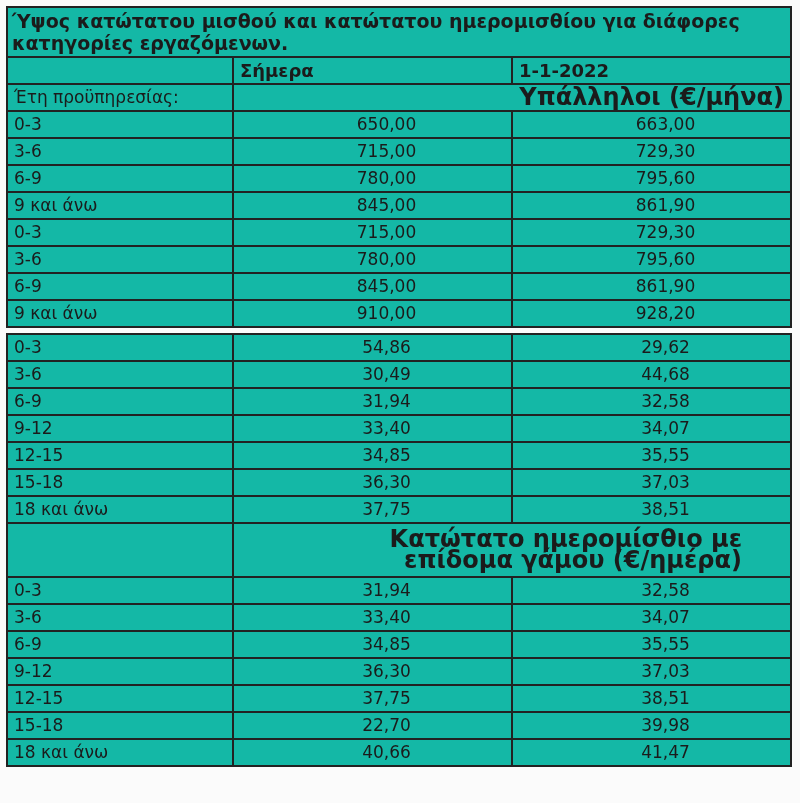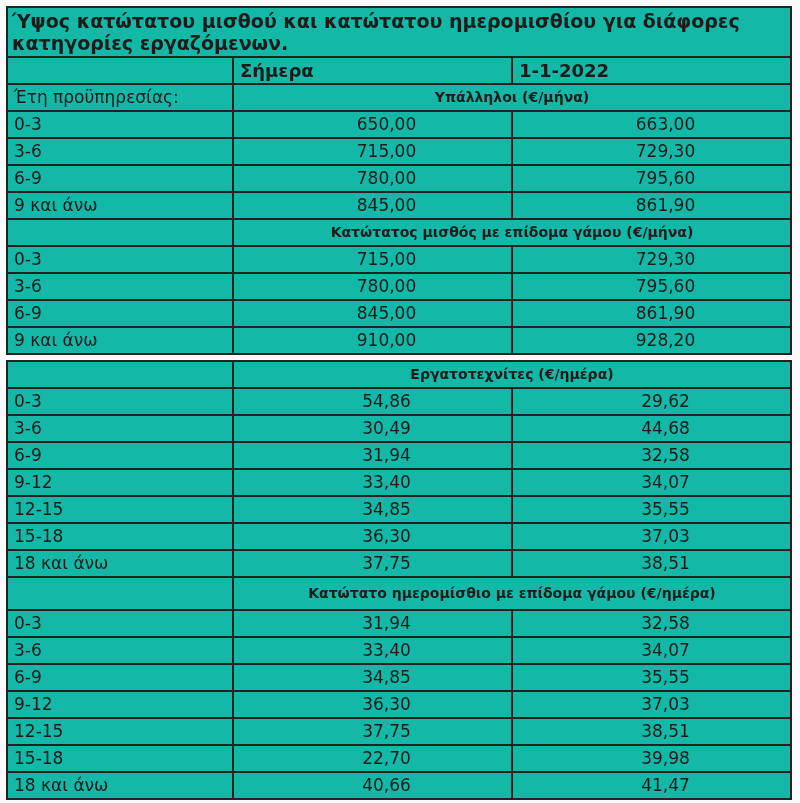--- a/index.html
+++ b/index.html
@@ -43,22 +43,22 @@
     padding: 2px 4px;
     text-align: left;
   }
   .colhead {
     font-weight: bold;
     text-align: left;
     font-size: 18px;
   }
   .sec {
     font-weight: bold;
-    text-align: center;
-    font-size: 14px;
+    text-align: right;
+    font-size: 24px;
     white-space: normal;
   }
   .sec .sec-inner {
     max-width: 460px;
     margin: 3px auto;
   }
   .label { text-align: left; }
   .val   { text-align: center; padding-left: 34px; }
   .gap   { height: 5px; }
 </style>
@@ -100,24 +100,20 @@
       <td class="label">6-9</td>
       <td class="val">780,00</td>
       <td class="val">795,60</td>
     </tr>
     <tr>
       <td class="label">9 και άνω</td>
       <td class="val">845,00</td>
       <td class="val">861,90</td>
     </tr>
     <tr>
-      <td></td>
-      <th colspan="2" class="sec">Κατώτατος μισθός με επίδομα γάμου (€/μήνα)</th>
-    </tr>
-    <tr>
       <td class="label">0-3</td>
       <td class="val">715,00</td>
       <td class="val">729,30</td>
     </tr>
     <tr>
       <td class="label">3-6</td>
       <td class="val">780,00</td>
       <td class="val">795,60</td>
     </tr>
     <tr>
@@ -135,24 +131,20 @@
 
   <div class="gap"></div>
 
   <table>
     <colgroup>
         <col class="c1">
         <col class="c2">
         <col class="c3">
       </colgroup>
     <tbody>
-        <tr>
-      <td></td>
-      <th colspan="2" class="sec">Εργατοτεχνίτες (€/ημέρα)</th>
-    </tr>
     <tr>
       <td class="label">0-3</td>
       <td class="val">54,86</td>
       <td class="val">29,62</td>
     </tr>
     <tr>
       <td class="label">3-6</td>
       <td class="val">30,49</td>
       <td class="val">44,68</td>
     </tr>

